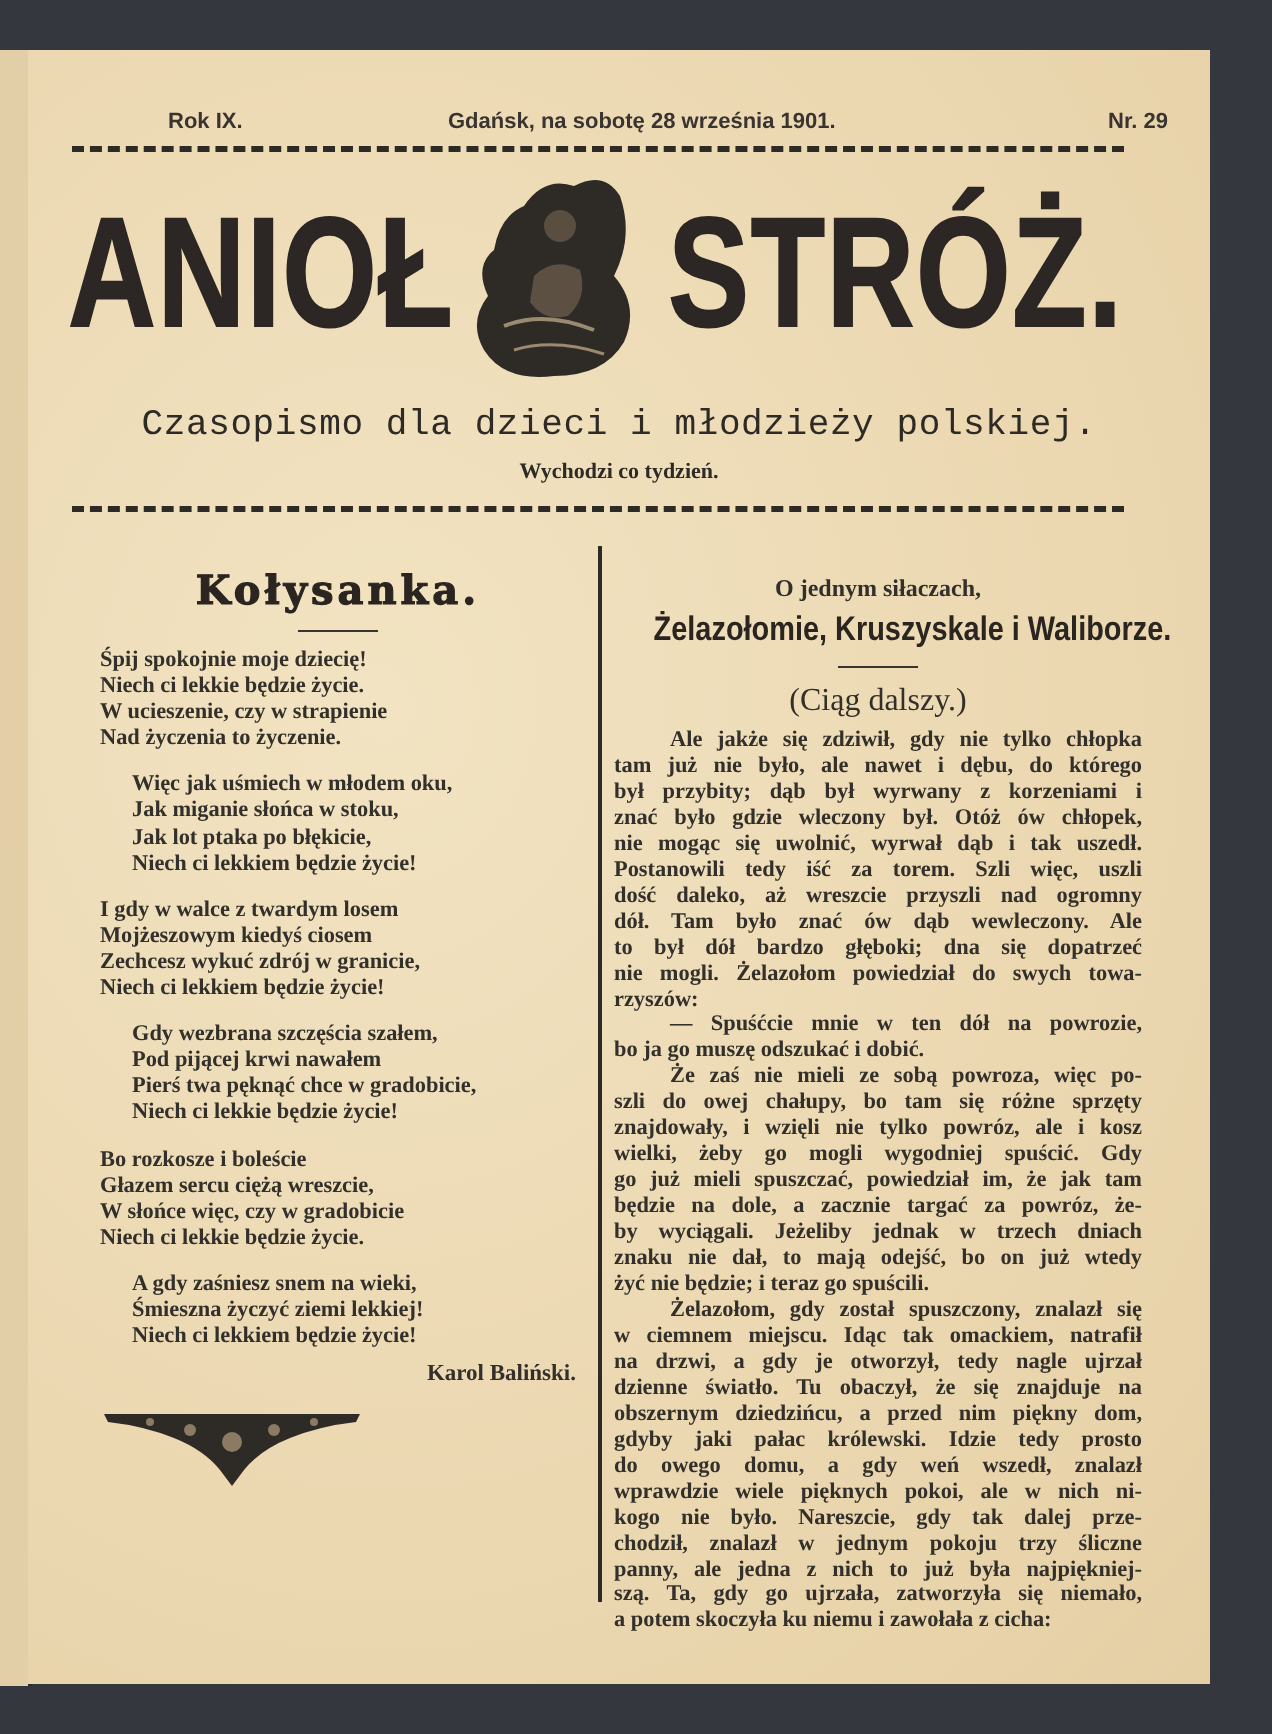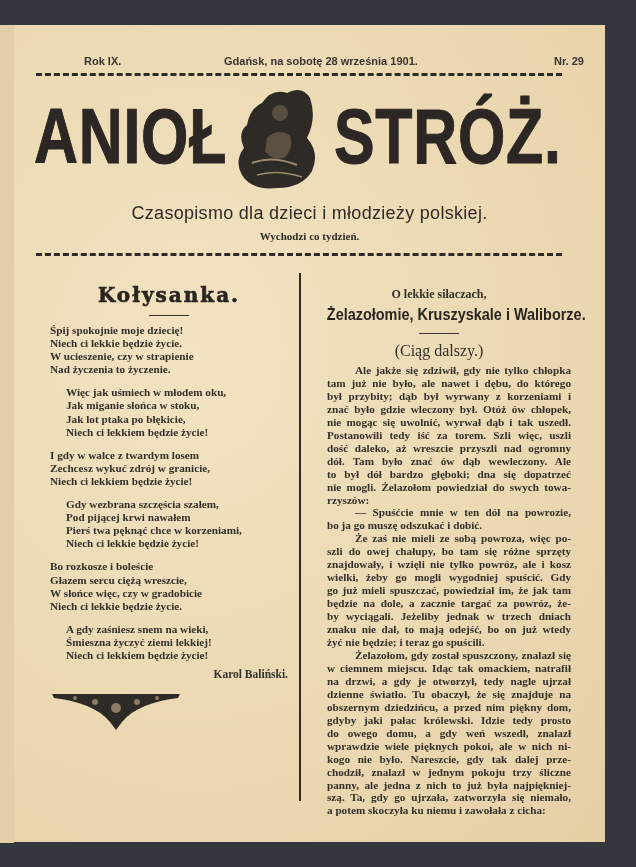--- a/index.html
+++ b/index.html
@@ -37,21 +37,21 @@
     font-family:"Liberation Sans", sans-serif; font-weight:bold;
     font-size:78px; line-height:90px; letter-spacing:1px;
     color:#2c2724; transform:scaleX(0.78); transform-origin:left top;
     -webkit-text-stroke:1px #2c2724;
   }
   .angel {
     position:absolute; left:198px; top:0; width:90px; height:110px;
   }
   .subtitle {
     position:absolute; left:0; width:591px; top:178px; text-align:center;
-    font-family:Liberation Sans, sans-serif; font-size:18px; color:#2e2a26;
+    font-family:Liberation Mono, monospace; font-size:18px; color:#2e2a26;
     letter-spacing:0.3px;
   }
   .weekly {
     position:absolute; left:0; width:591px; top:205px; text-align:center;
     font-size:11px; font-weight:bold; color:#2e2a26;
   }
   .col-left { position:absolute; left:36px; top:252px; width:238px; }
   .col-divider {
     position:absolute; left:285px; top:248px; width:2px; height:528px; background:#2e2a26;
   }
@@ -67,21 +67,21 @@
   .stanza div { white-space:nowrap; }
   .signature { text-align:right; font-size:11.5px; font-weight:bold; color:#33302b; margin-top:-4px; }
   .ornament { margin:12px auto 0; width:132px; height:40px; }
   .story-pre { text-align:center; font-size:12px; font-weight:bold; color:#33302b; margin-top:10px; }
   .story-title {
     text-align:center; font-family:"Liberation Sans", sans-serif; font-weight:bold;
     font-size:17px; color:#2a2521; margin-top:3px; transform:scaleX(0.85); white-space:nowrap;
   }
   .story-cont { text-align:center; font-size:16px; color:#33302b; margin-top:0; }
   .para { font-size:11.2px; line-height:12.95px; font-weight:bold; color:#33302b; text-align:justify; }
-  .para div { white-space:nowrap; text-align-last:justify;margin-left:20px; }
+  .para div { white-space:nowrap; text-align-last:justify; }
   .para div.last { text-align-last:left; }
   .para div.ind { padding-left:28px; }
 </style>
 </head>
 <body>
 
 <div class="left-strip"></div>
 
 <div class="page">
 
@@ -119,27 +119,28 @@
       <div>Nad życzenia to życzenie.</div>
     </div>
     <div class="stanza indent">
       <div>Więc jak uśmiech w młodem oku,</div>
       <div>Jak miganie słońca w stoku,</div>
       <div>Jak lot ptaka po błękicie,</div>
       <div>Niech ci lekkiem będzie życie!</div>
     </div>
     <div class="stanza">
       <div>I gdy w walce z twardym losem</div>
+      <div>Mojżeszowym kiedyś ciosem</div>
       <div>Zechcesz wykuć zdrój w granicie,</div>
       <div>Niech ci lekkiem będzie życie!</div>
     </div>
     <div class="stanza indent">
       <div>Gdy wezbrana szczęścia szałem,</div>
       <div>Pod pijącej krwi nawałem</div>
-      <div>Pierś twa pęknąć chce w korzeniami,</div>
+      <div>Pierś twa pęknąć chce w gradobicie,</div>
       <div>Niech ci lekkie będzie życie!</div>
     </div>
     <div class="stanza">
       <div>Bo rozkosze i boleście</div>
       <div>Głazem sercu ciężą wreszcie,</div>
       <div>W słońce więc, czy w gradobicie</div>
       <div>Niech ci lekkie będzie życie.</div>
     </div>
     <div class="stanza indent">
       <div>A gdy zaśniesz snem na wieki,</div>
@@ -154,21 +155,21 @@
       <circle cx="45" cy="10" r="3" fill="#8b7b62"></circle>
       <circle cx="87" cy="10" r="3" fill="#8b7b62"></circle>
       <circle cx="25" cy="6" r="2" fill="#8b7b62"></circle>
       <circle cx="107" cy="6" r="2" fill="#8b7b62"></circle>
     </svg>
   </div>
 
   <div class="col-divider"></div>
 
   <div class="col-right">
-    <div class="story-pre">O lekkie siłaczach,</div>
+    <div class="story-pre">O jednym siłaczach,</div>
     <div class="story-title">Żelazołomie, Kruszyskale i Waliborze.</div>
     <div class="short-rule"></div>
     <div class="story-cont">(Ciąg dalszy.)</div>
     <div class="para" style="margin-top:4px">
       <div class="ind">Ale jakże się zdziwił, gdy nie tylko chłopka</div>
       <div>tam już nie było, ale nawet i dębu, do którego</div>
       <div>był przybity; dąb był wyrwany z korzeniami i</div>
       <div>znać było gdzie wleczony był. Otóż ów chłopek,</div>
       <div>nie mogąc się uwolnić, wyrwał dąb i tak uszedł.</div>
       <div>Postanowili tedy iść za torem. Szli więc, uszli</div>

